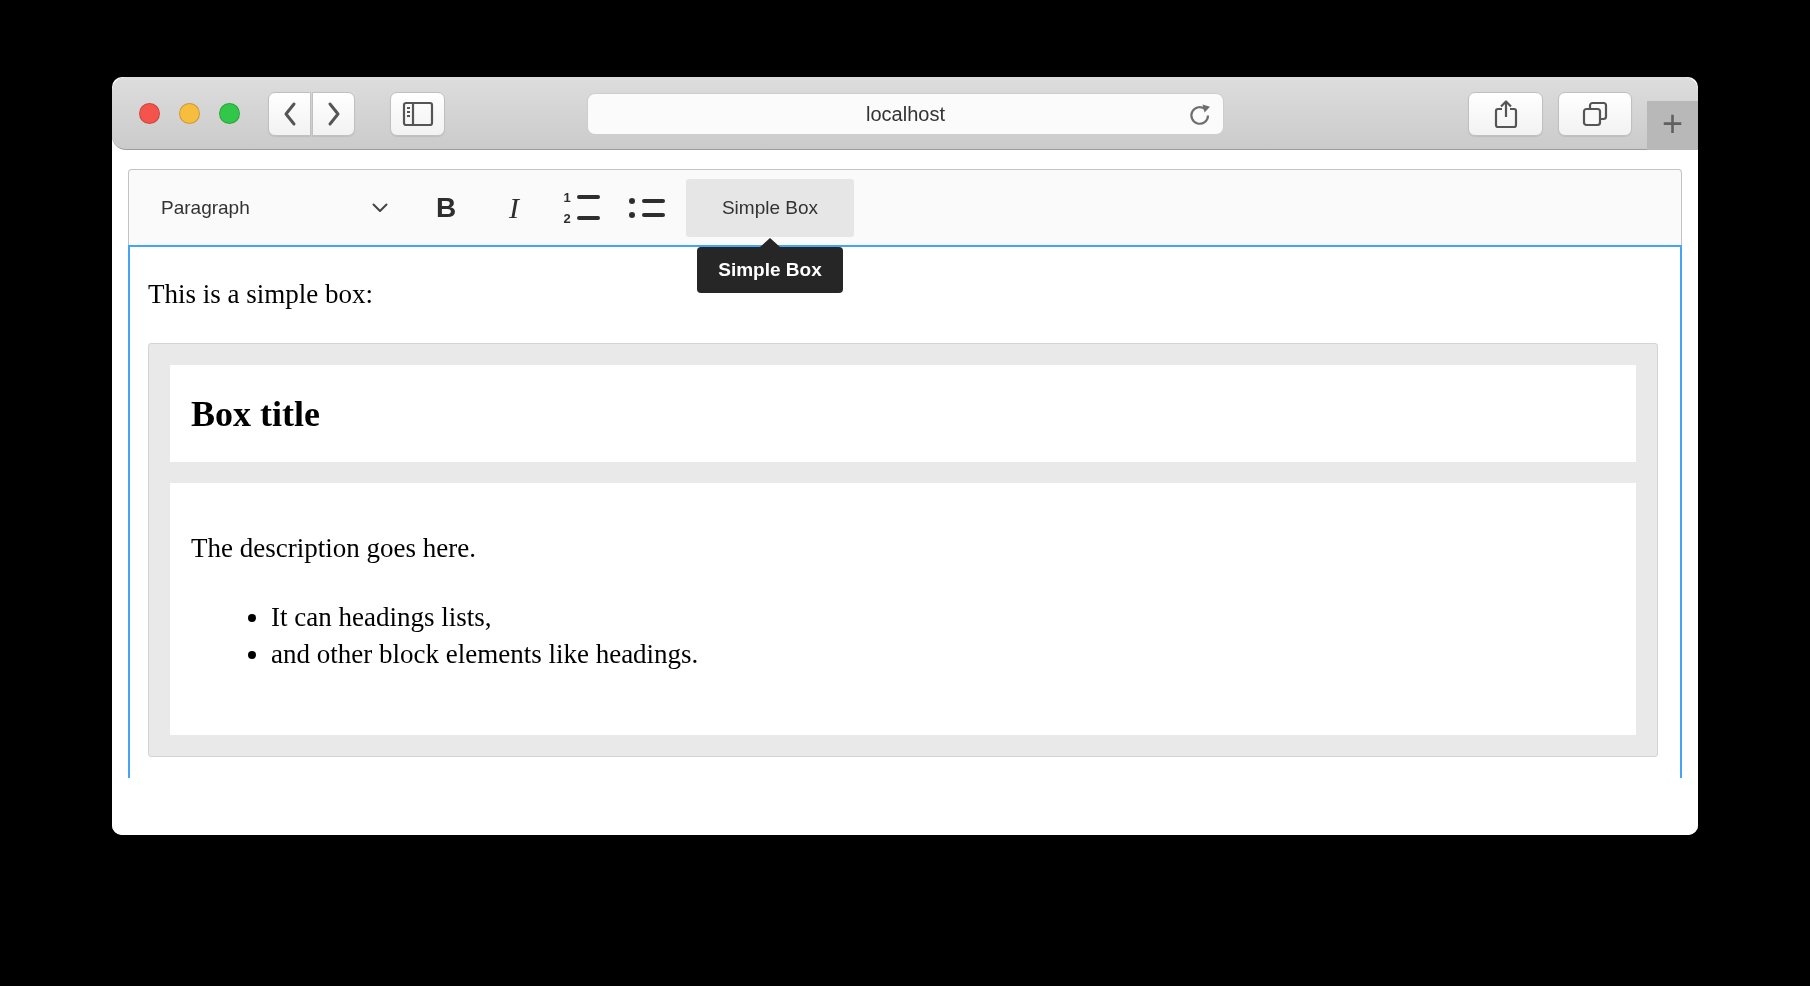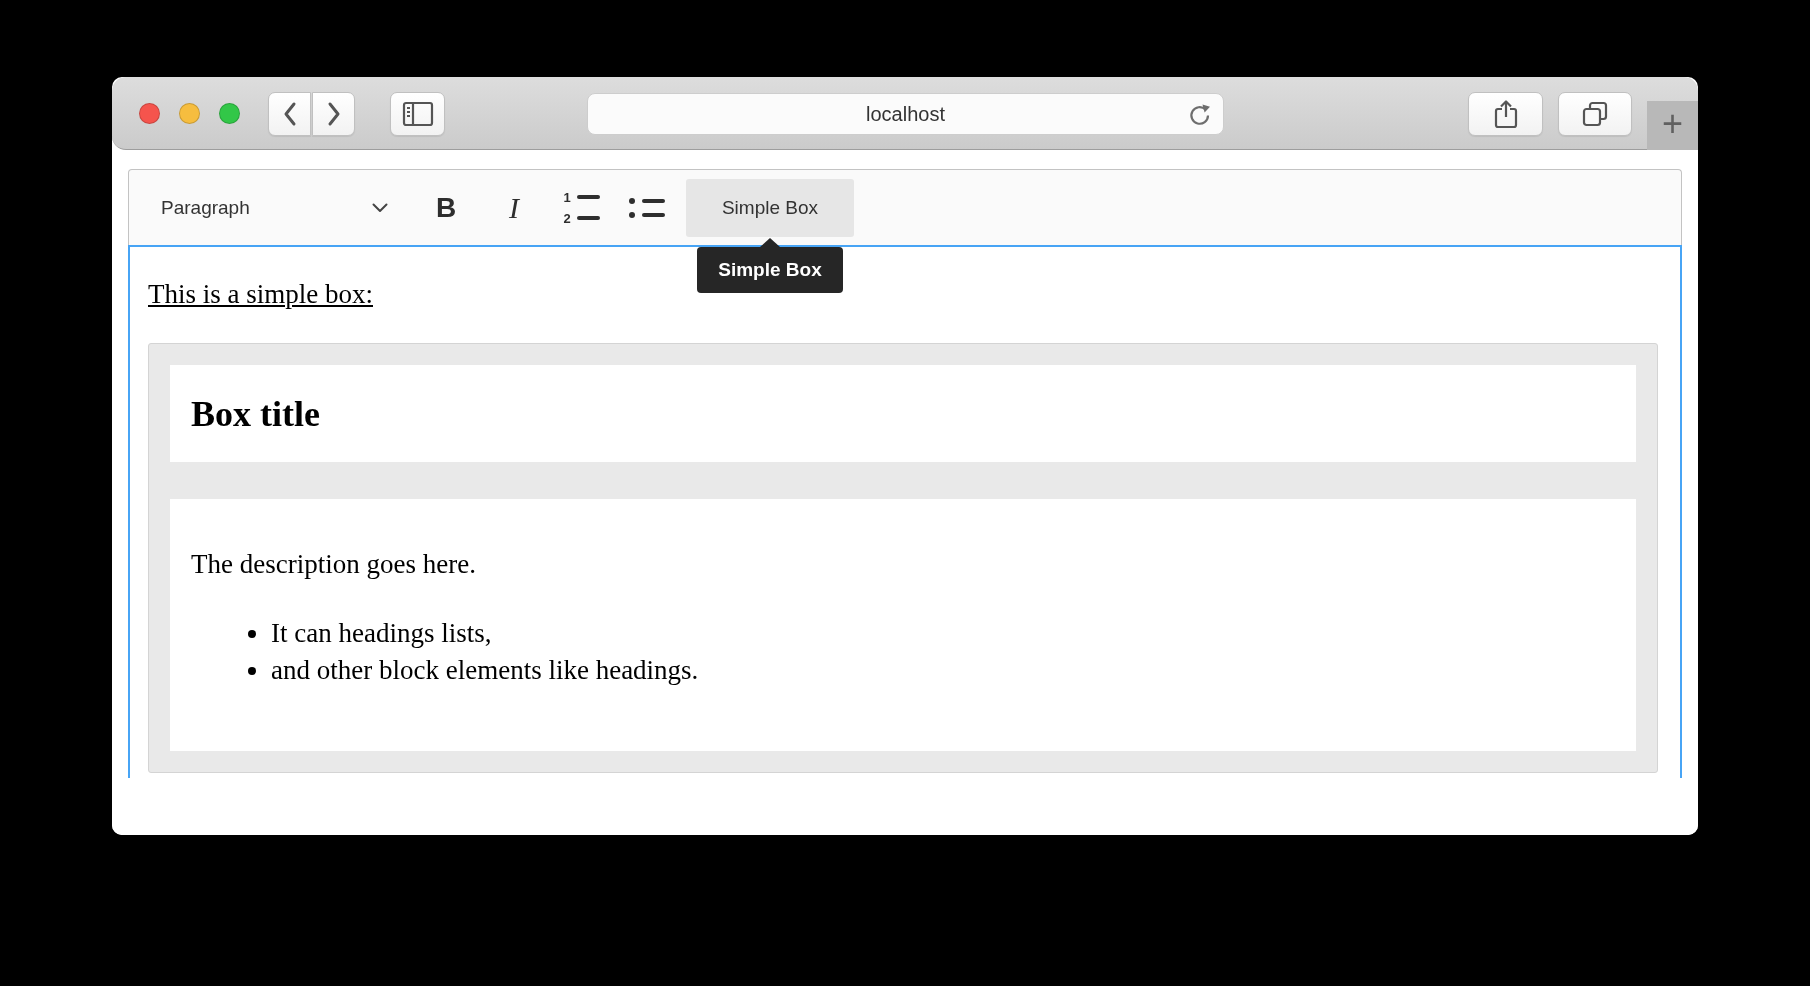--- a/index.html
+++ b/index.html
@@ -65,25 +65,25 @@
 
   .tooltip{position:absolute;left:585px;top:96px;width:146px;height:46px;background:#262626;color:#fff;
     border-radius:4px;display:flex;align-items:center;justify-content:center;font-size:19px;font-weight:600;
     z-index:30;}
   .tooltip::before{content:"";position:absolute;top:-9px;left:63px;width:0;height:0;
     border-left:10px solid transparent;border-right:10px solid transparent;border-bottom:9px solid #262626;}
 
   .editable{position:absolute;left:16px;top:94px;width:1554px;height:533px;background:#fff;
     border:2px solid #47a4f5;border-bottom:none;padding:30px 16px 0 16px;
     font-family:"Liberation Serif",serif;font-size:27px;color:#000;}
-  .intro{margin:0 0 0 2px;line-height:34px;text-decoration:underline;}
+  .intro{margin:0 0 0 2px;line-height:34px;}
 
   .sbox{margin:32px 0 0 2px;width:1510px;background:#e9e9e9;border:1px solid #d4d4d4;
     border-radius:3px;padding:21px;}
-  .sbox-title{background:#fff;margin-bottom:37px;}
+  .sbox-title{background:#fff;margin-bottom:21px;}
   .sbox-title h2{margin:0;padding:26px 21px 24px;font-size:36px;line-height:47px;font-weight:700;}
   .sbox-desc{background:#fff;padding:22px 21px 62px;}
   .sbox-desc p{margin:26px 0 0;line-height:34px;}
   .sbox-desc ul{margin:34px 0 0;padding-left:80px;}
   .sbox-desc li{line-height:37px;}
 </style>
 </head>
 <body>
 
 <div class="canvas">

